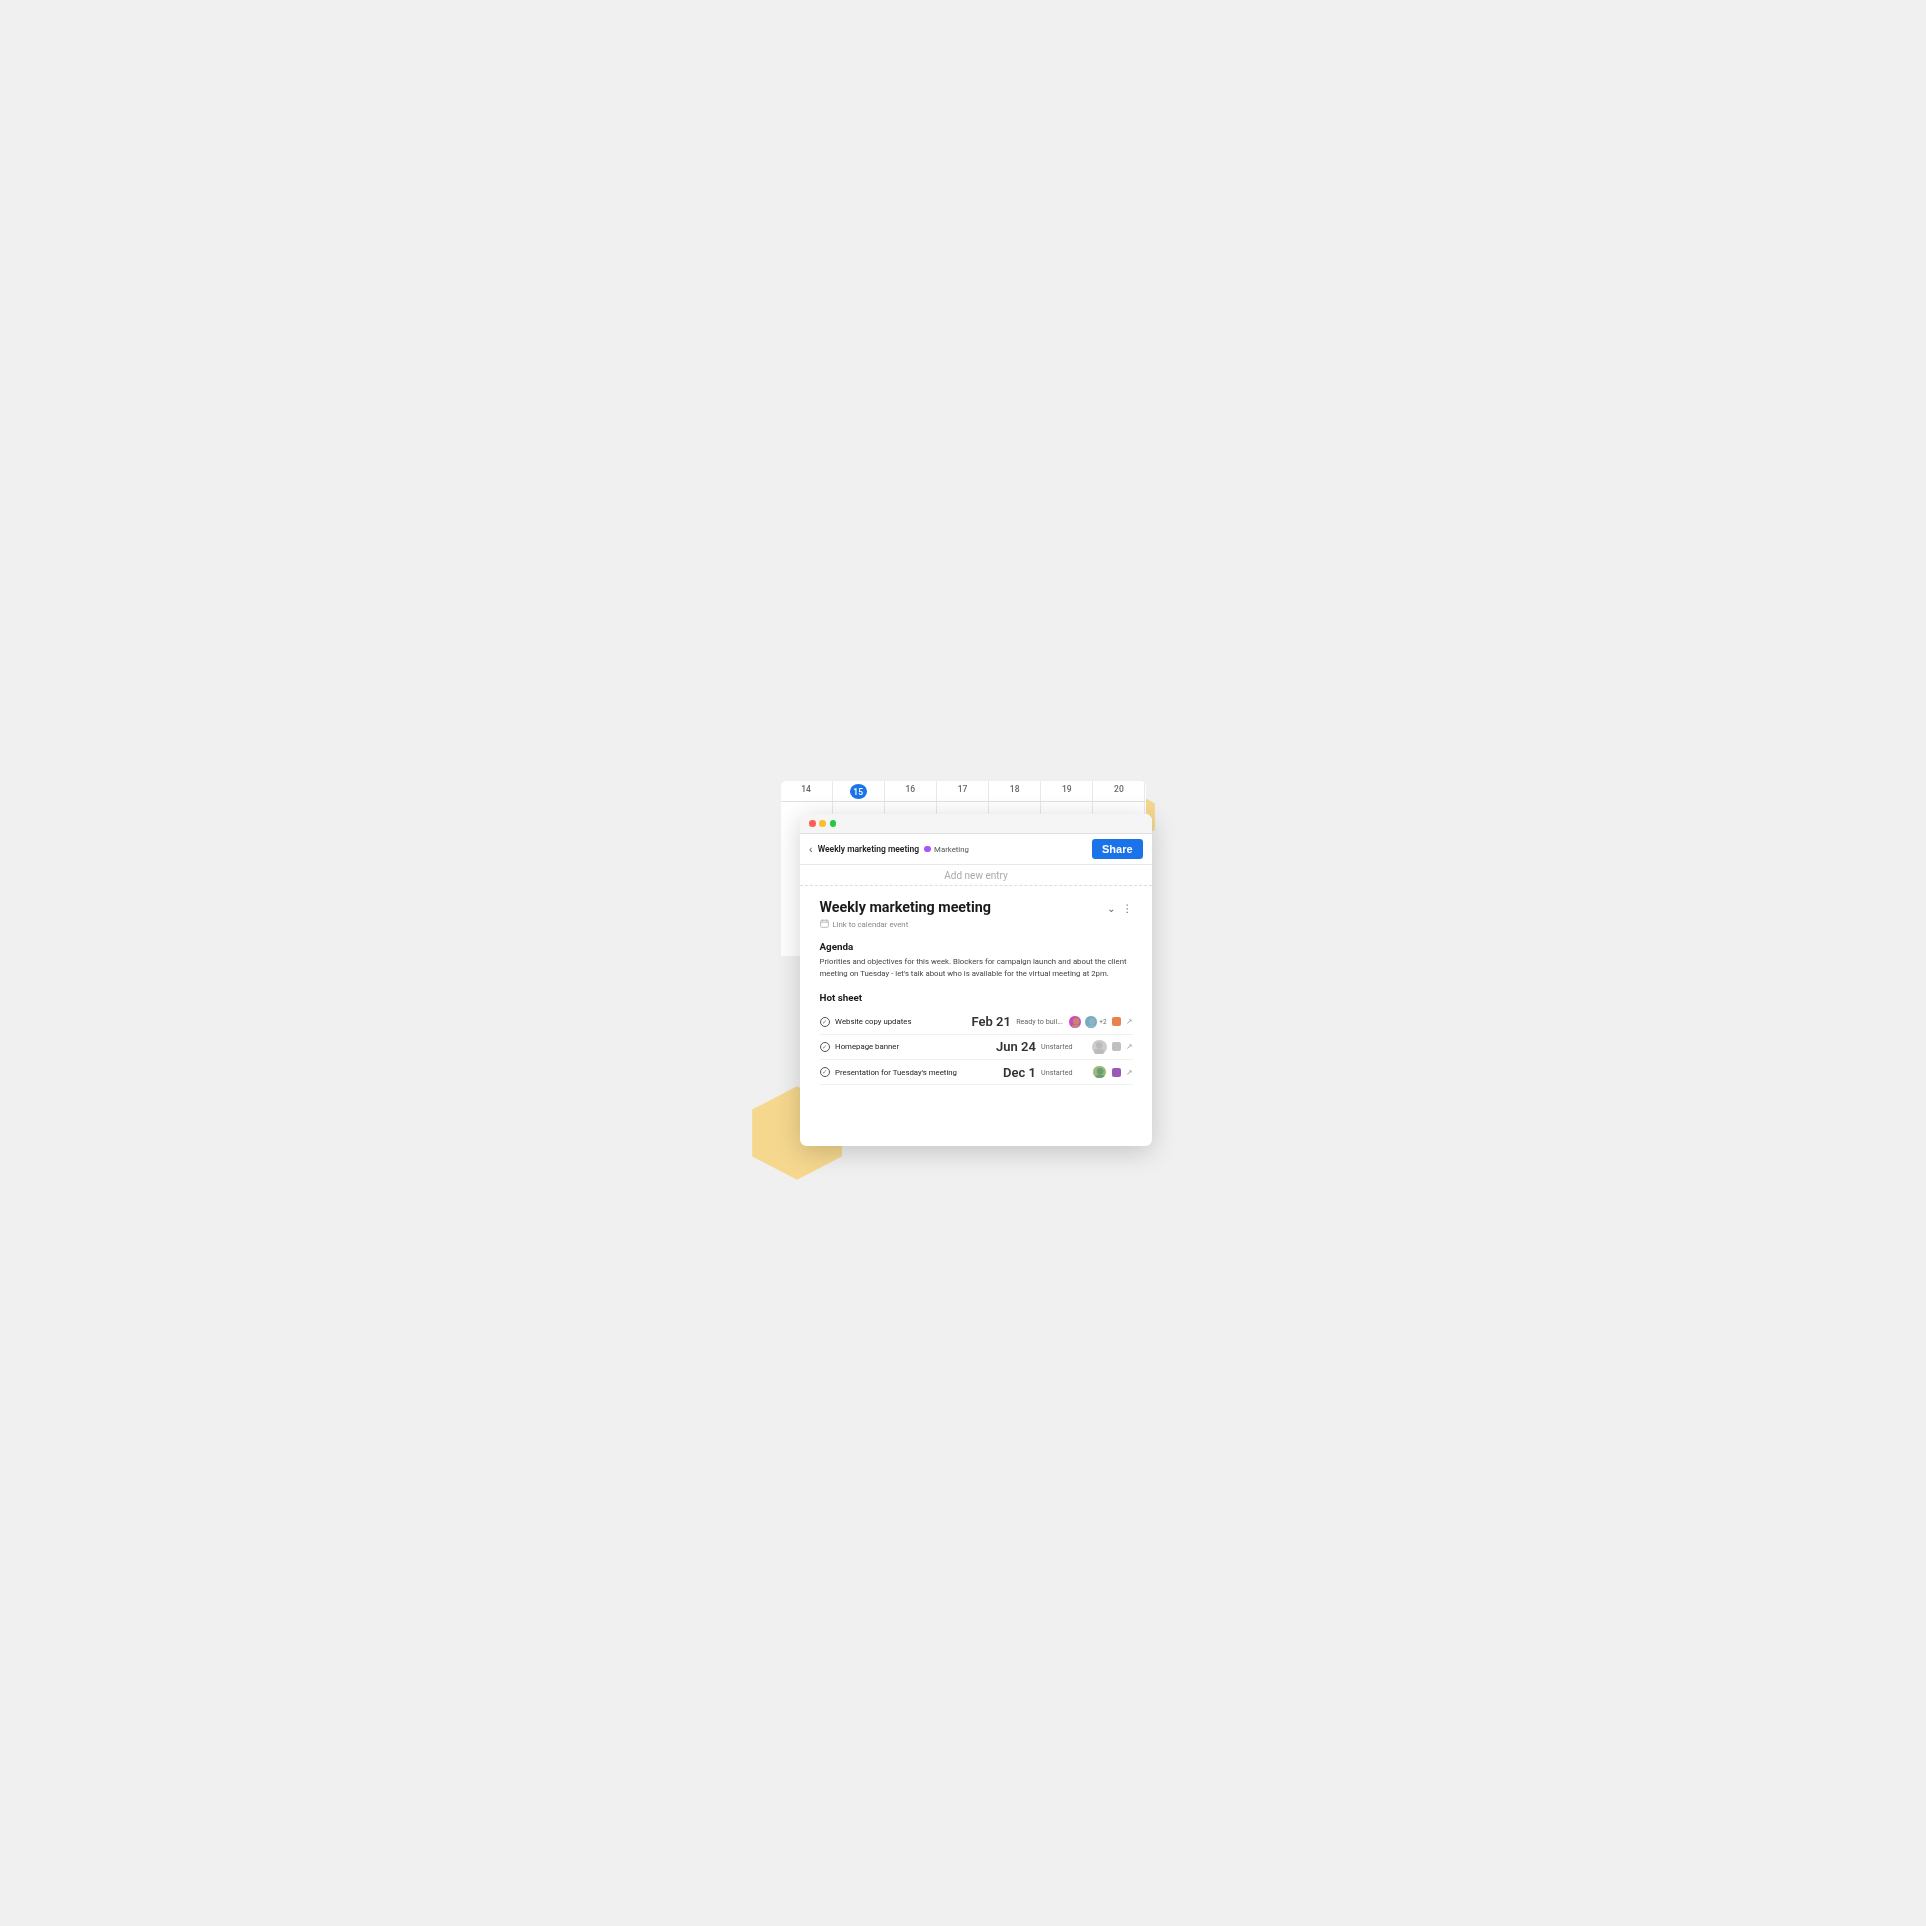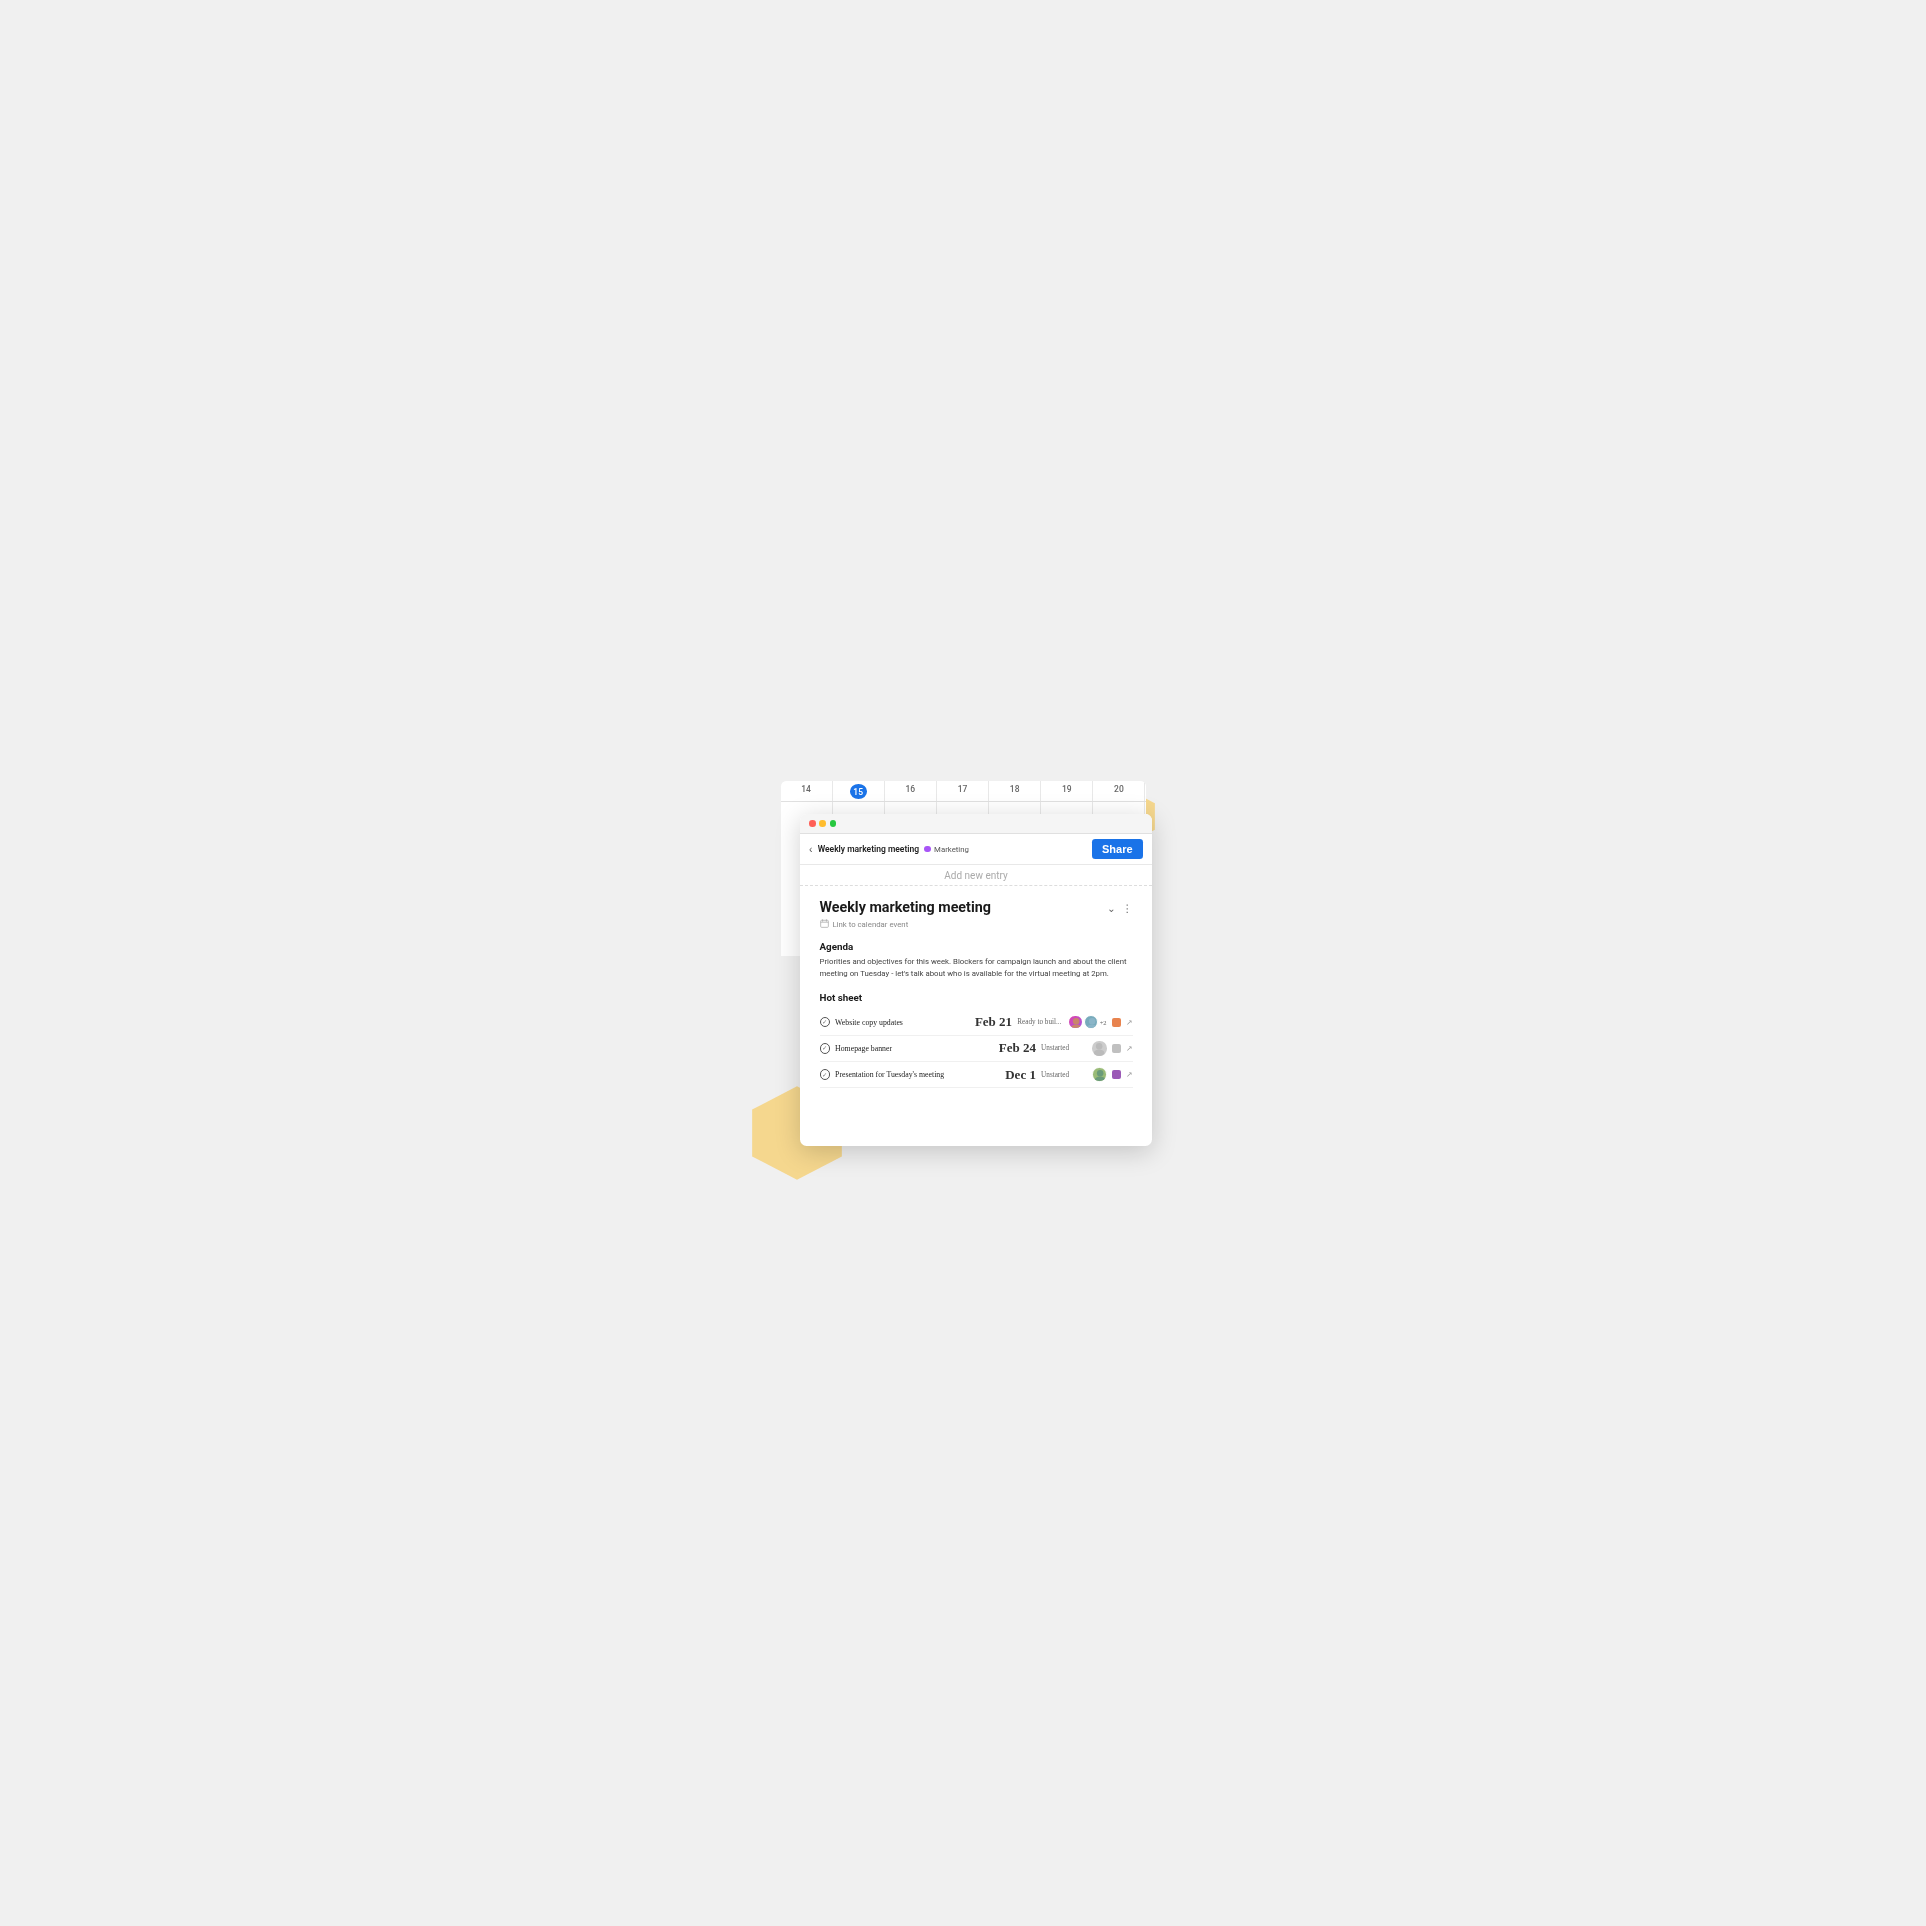--- a/index.html
+++ b/index.html
@@ -271,21 +271,20 @@
       color: #1a1a1a;
       margin-bottom: 6.5px;
     }
 
     .task-row {
       display: flex;
       align-items: center;
       padding: 4.6px 0;
       border-bottom: 0.7px solid #f0f0f0;
       gap: 5.2px;
-      font-family: Liberation Serif, serif;
     }
 
     .task-check {
       width: 10.4px;
       height: 10.4px;
       border-radius: 50%;
       border: 1px solid #555;
       display: flex;
       align-items: center;
       justify-content: center;
@@ -519,21 +518,21 @@
           </div>
           <span class="plus-badge">+2</span>
         </div>
         <div class="status-color" style="background:#e8834e;"></div>
         <span class="external-link-icon">↗</span>
       </div>
 
       <div class="task-row">
         <div class="task-check">✓</div>
         <span class="task-name">Homepage banner</span>
-        <span class="task-date">Feb 24</span>
+        <span class="task-date">Jun 24</span>
         <span class="task-status">Unstarted</span>
         <div class="task-avatars">
           <div class="avatar-placeholder">
             <svg width="14.3" height="14.3" viewBox="0 0 22 22">
                 <circle cx="11" cy="8" r="5" fill="#bbb"></circle>
                 <ellipse cx="11" cy="18" rx="8" ry="5" fill="#bbb"></ellipse>
               </svg>
           </div>
         </div>
         <div class="status-color" style="background:#c0c0c0;"></div>

